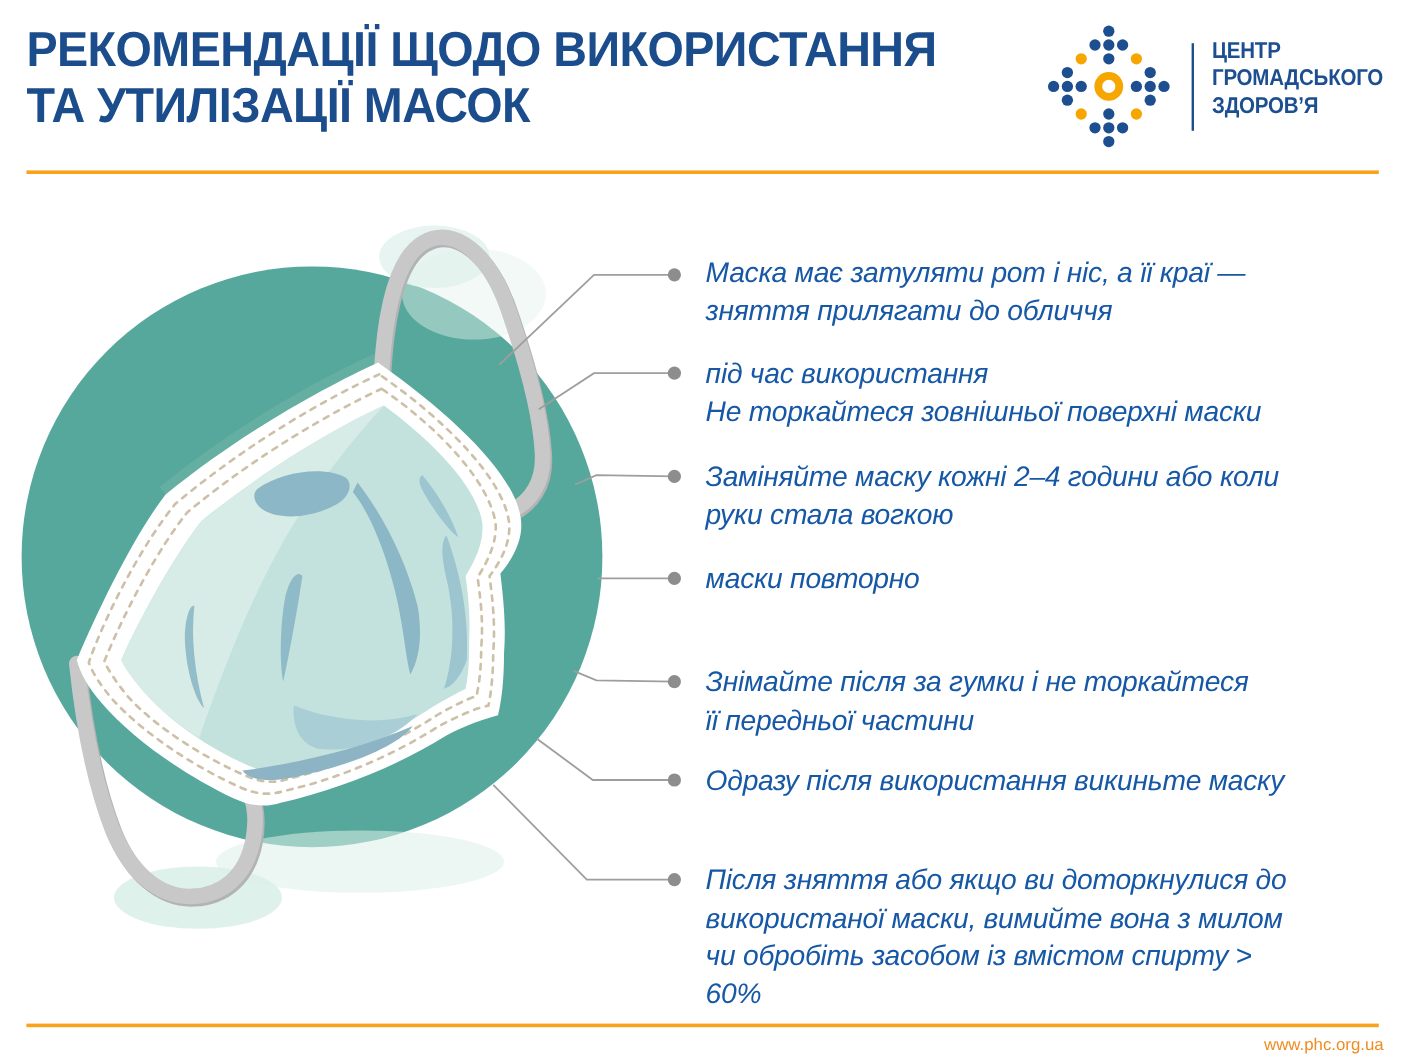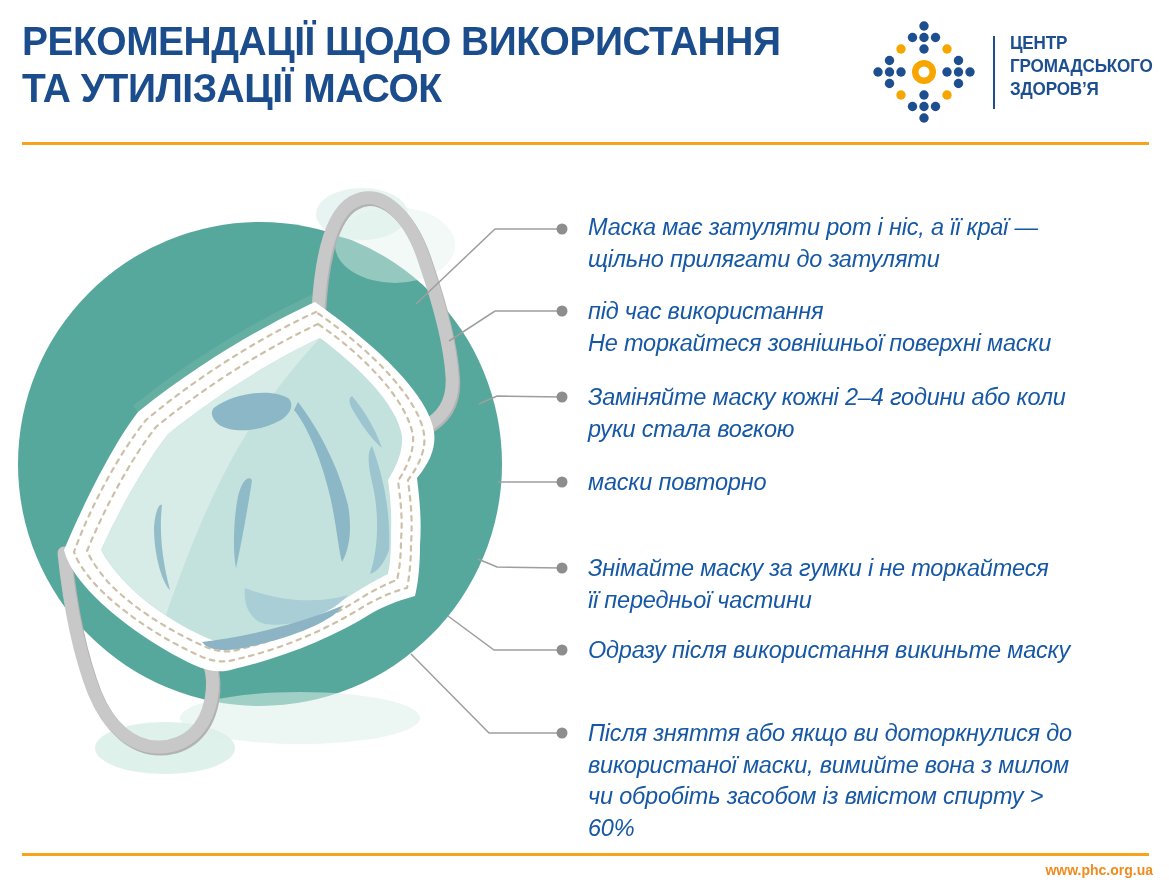--- a/index.html
+++ b/index.html
@@ -30,21 +30,21 @@
   
   .bullet{
     position:absolute;left:588px;width:500px;
     font-size:23.5px;line-height:31.5px;color:var(--text-blue,#1658a5);
     letter-spacing:-0.2px;
     font-style:italic;
   }
   
   .footer-url{
     position:absolute;right:16px;top:862px;
-    font-size:14px;font-weight:700;color:var(--footer-orange,#ee8c1f);
+    font-size:14px;font-weight:400;color:var(--footer-orange,#ee8c1f);
   }
 </style>
 </head>
 <body>
 
 <div class="stage">
 
   <h1 class="title">
     <span style="display:block">РЕКОМЕНДАЦІЇ ЩОДО ВИКОРИСТАННЯ</span>
     <span style="display:block">ТА УТИЛІЗАЦІЇ МАСОК</span>
@@ -166,35 +166,35 @@
       <circle cx="562" cy="397" r="5.5"></circle>
       <circle cx="562" cy="482" r="5.5"></circle>
       <circle cx="562" cy="568" r="5.5"></circle>
       <circle cx="562" cy="650" r="5.5"></circle>
       <circle cx="562" cy="733" r="5.5"></circle>
     </g>
   </svg>
 
   <div class="bullet" style="top:212px">
     <div>Маска має затуляти рот і ніс, а її краї —</div>
-    <div>щільно прилягати до затуляти</div>
+    <div>зняття прилягати до обличчя</div>
   </div>
   <div class="bullet" style="top:296px">
     <div>під час використання</div>
     <div>Не торкайтеся зовнішньої поверхні маски</div>
   </div>
   <div class="bullet" style="top:382px">
     <div>Заміняйте маску кожні 2–4 години або коли</div>
     <div>руки стала вогкою</div>
   </div>
   <div class="bullet" style="top:467px">
     <div>маски повторно</div>
   </div>
   <div class="bullet" style="top:553px">
-    <div>Знімайте маску за гумки і не торкайтеся</div>
+    <div>Знімайте після за гумки і не торкайтеся</div>
     <div>її передньої частини</div>
   </div>
   <div class="bullet" style="top:635px">
     <div>Одразу після використання викиньте маску</div>
   </div>
   <div class="bullet" style="top:718px">
     <div>Після зняття або якщо ви доторкнулися до</div>
     <div>використаної маски, вимийте вона з милом</div>
     <div>чи обробіть засобом із вмістом спирту &gt; 60%</div>
   </div>

